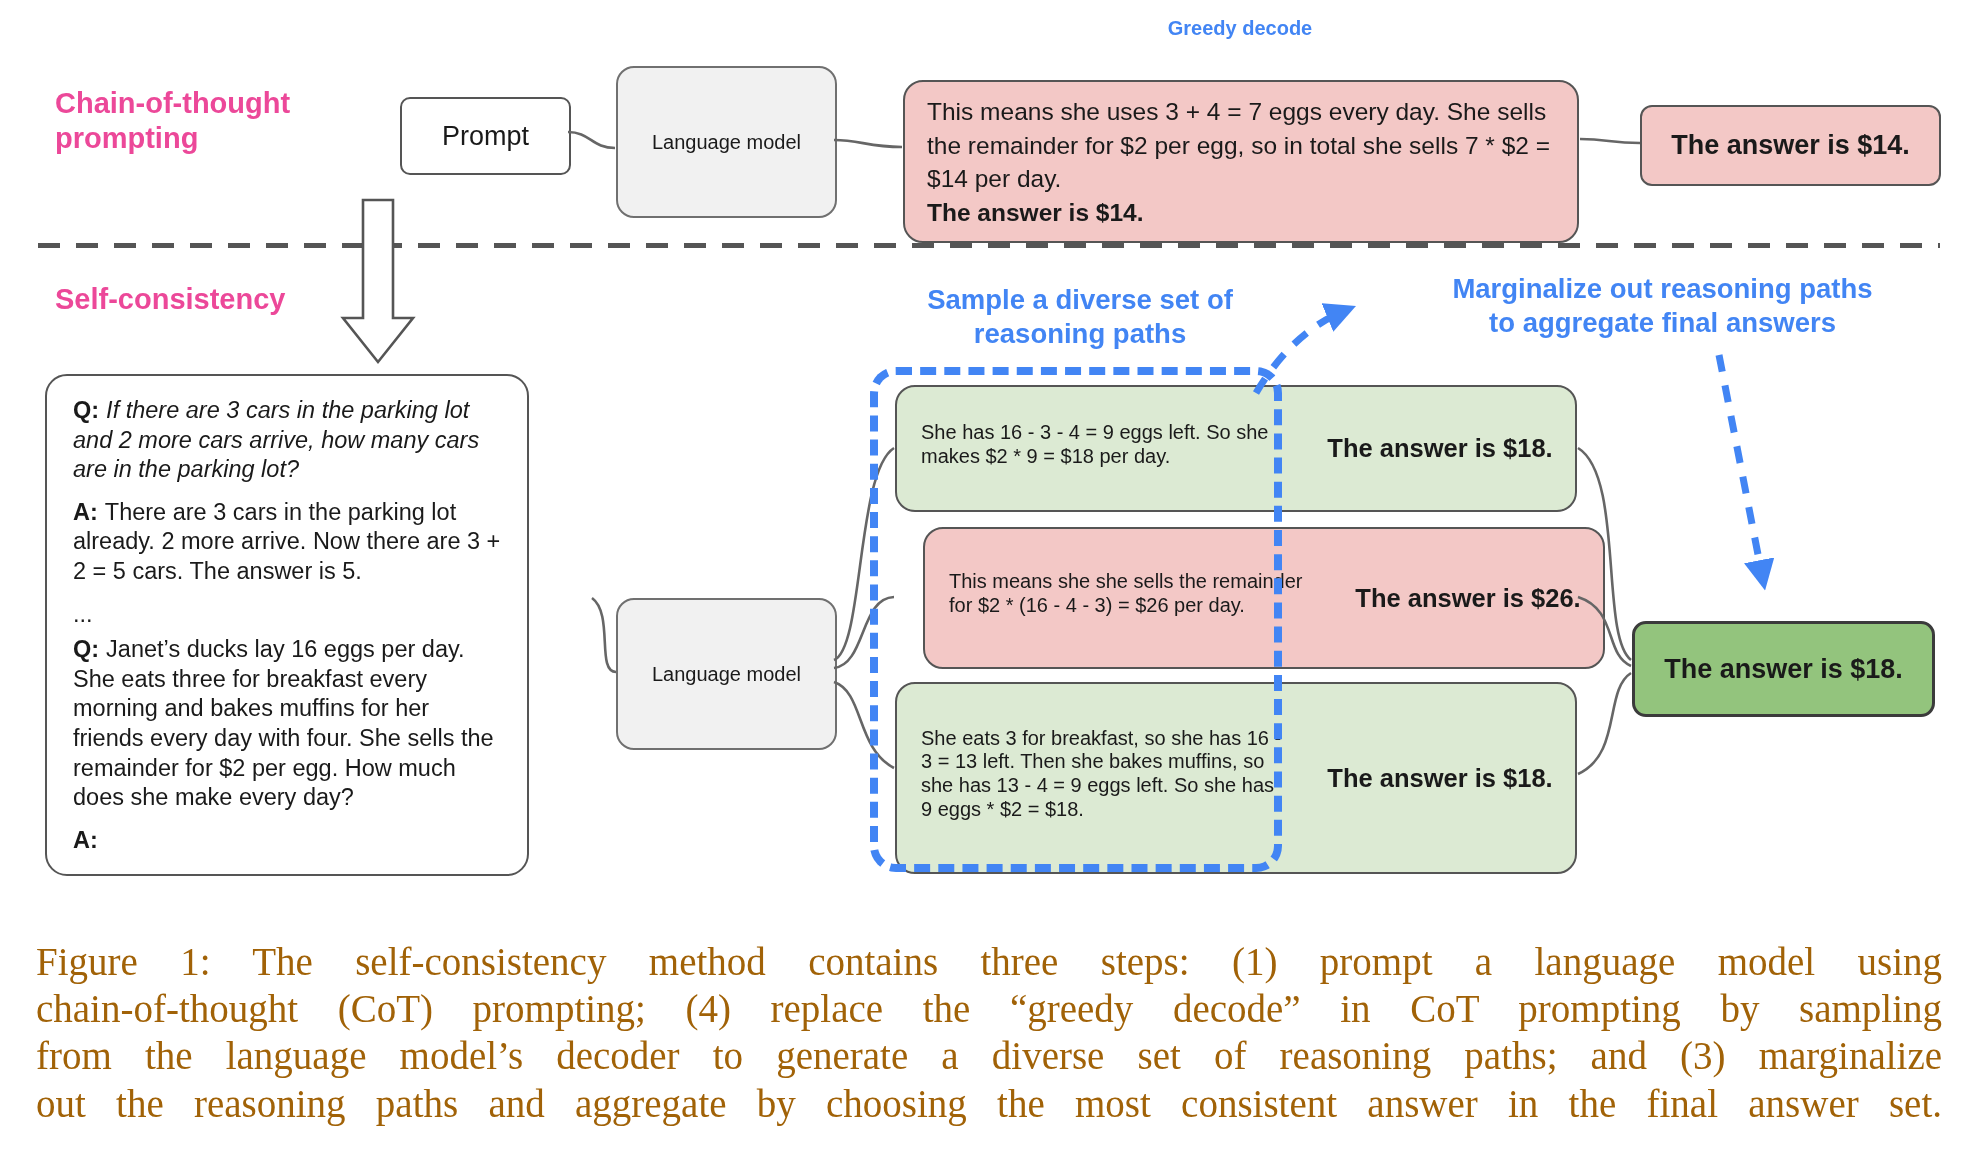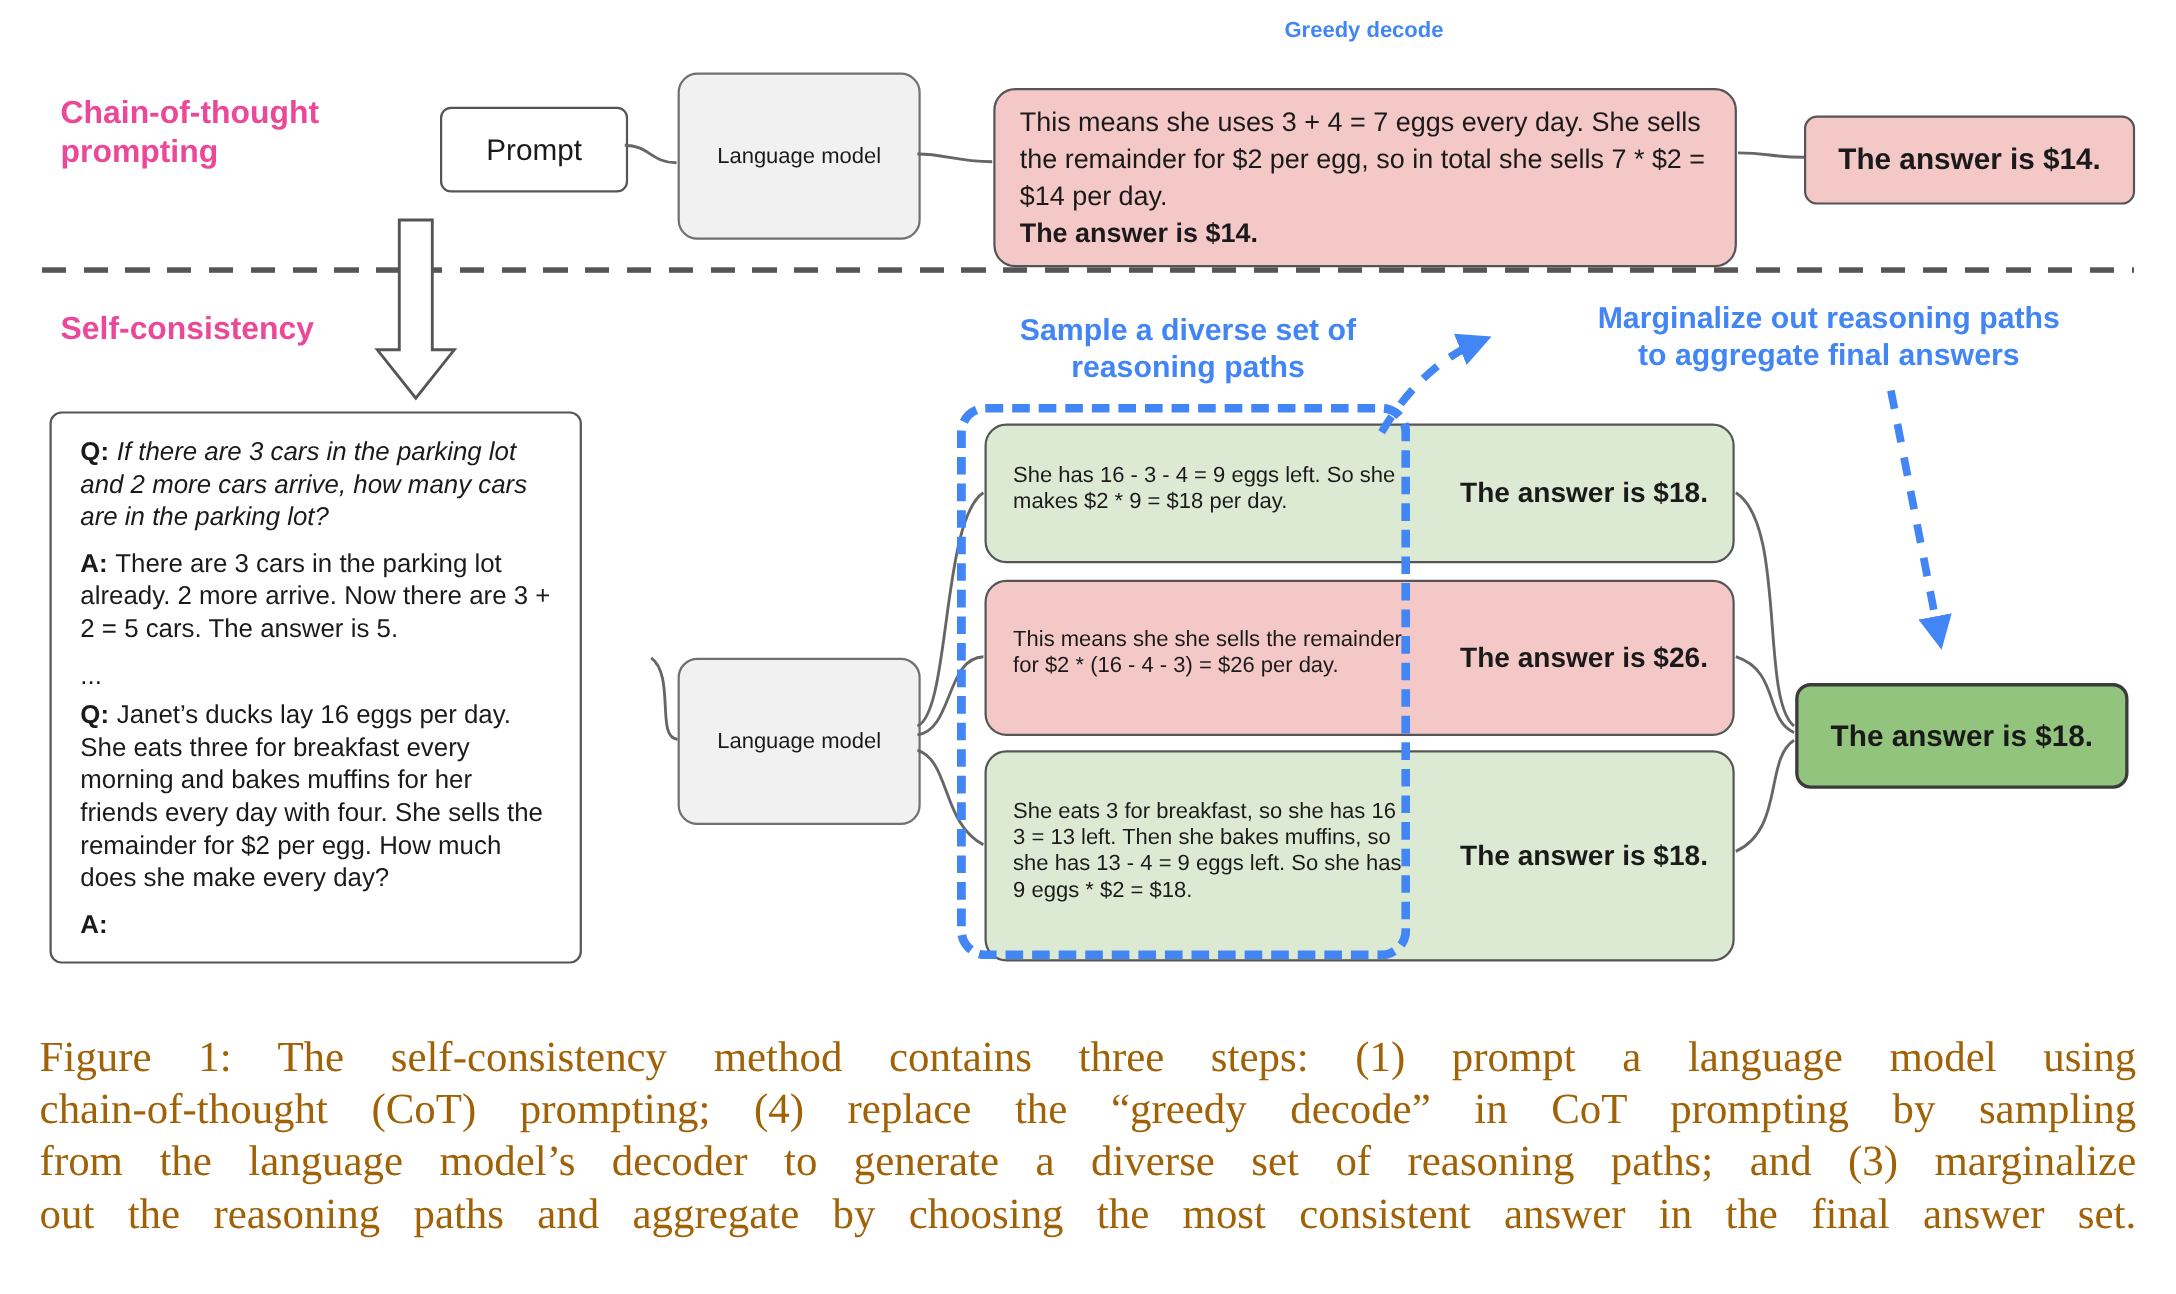--- a/index.html
+++ b/index.html
@@ -16,21 +16,21 @@
   .prompt-box{left:400px;top:97px;width:167px;height:74px;background:#fff;border:2.5px solid #555;
               border-radius:10px;font-size:27px;z-index:1;}
   .lm-box{width:217px;height:148px;background:#f1f1f1;border:2.5px solid #707070;border-radius:18px;
           font-size:20px;line-height:1.3;z-index:1;}
   .cot-out{left:903px;top:60px;width:676px;height:163px;background:#f3c8c6;border:2.5px solid #555;
            border-radius:20px;padding:13px 22px;box-sizing:border-box;font-size:24.5px;line-height:1.37;z-index:1;margin-top:20px;}
   .cot-out .bold-line{display:block;font-weight:bold;}
   .answer-chip{background:#f3c8c6;border:2.5px solid #555;border-radius:12px;font-weight:bold;
                font-size:27px;z-index:1;}
   .qbox{left:45px;top:374px;width:484px;height:502px;background:#fff;border:2.5px solid #555;
-        border-radius:11px;padding:20px 26px;box-sizing:border-box;font-size:23.5px;line-height:1.26;z-index:1;}
+        border-radius:22px;padding:20px 26px;box-sizing:border-box;font-size:23.5px;line-height:1.26;z-index:1;}
   .qbox p{margin:0 0 13px 0;}
   .plabel{font-weight:bold;margin-right:7px;}
   .italic{font-style:italic;}
 
   .row{display:flex;border:2.5px solid #555;border-radius:20px;box-sizing:border-box;z-index:1;}
   .row .reason{width:390px;padding:10px 4px 18px 24px;box-sizing:border-box;font-size:20px;
                line-height:1.18;display:flex;align-items:center;}
   .row .answer{flex:1;display:flex;align-items:center;justify-content:center;font-weight:bold;
                font-size:25.5px;padding-left:18px;}
   .tone-green{background:#dcead3;}
@@ -112,21 +112,21 @@
 
   <div class="abs row tone-green" style="left:895px;top:385px;width:682px;height:127px;">
     <div class="reason">
         <span>She has 16 - 3 - 4 = 9 eggs left. So she makes $2 * 9 = $18 per day.</span>
       </div>
     <div class="answer">
         <span>The answer is $18.</span>
       </div>
   </div>
 
-  <div class="abs row tone-pink" style="left:895px;top:527px;width:682px;height:142px;">
+  <div class="abs row tone-pink" style="left:923px;top:527px;width:682px;height:142px;">
     <div class="reason">
         <span>This means she she sells the remainder for $2 * (16 - 4 - 3) = $26 per day.</span>
       </div>
     <div class="answer">
         <span>The answer is $26.</span>
       </div>
   </div>
 
   <div class="abs row tone-green" style="left:895px;top:682px;width:682px;height:192px;">
     <div class="reason">

